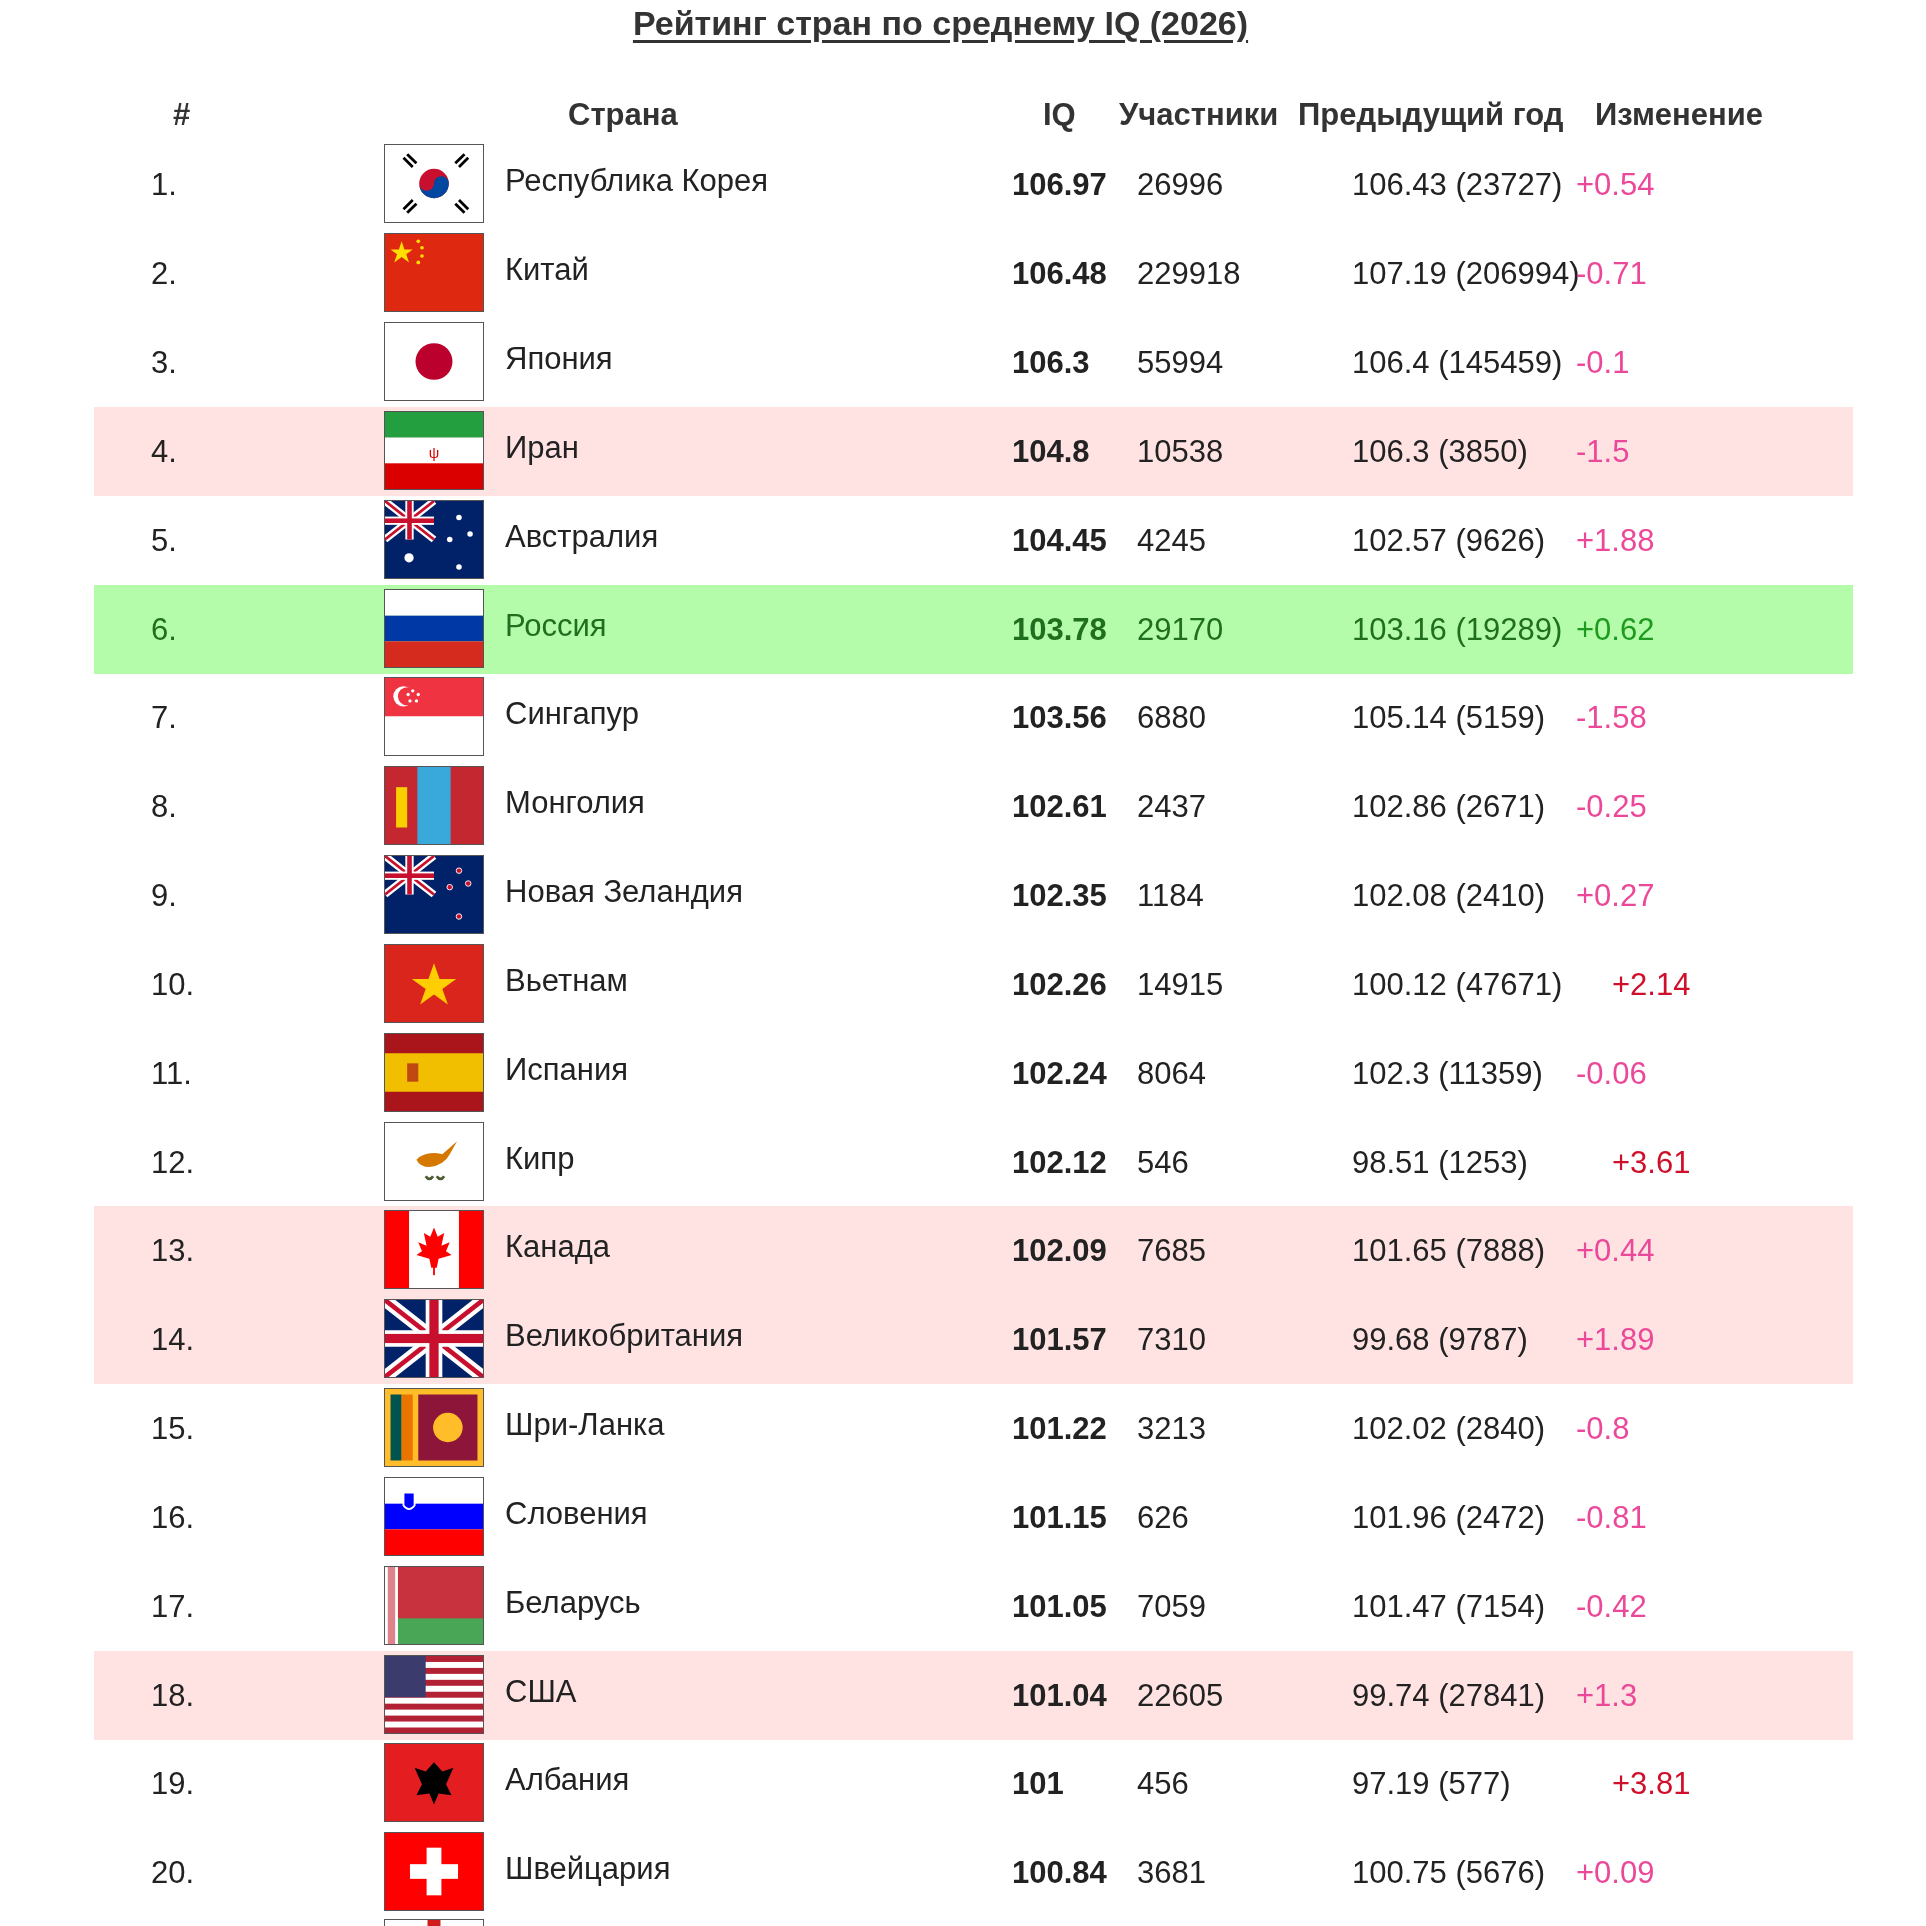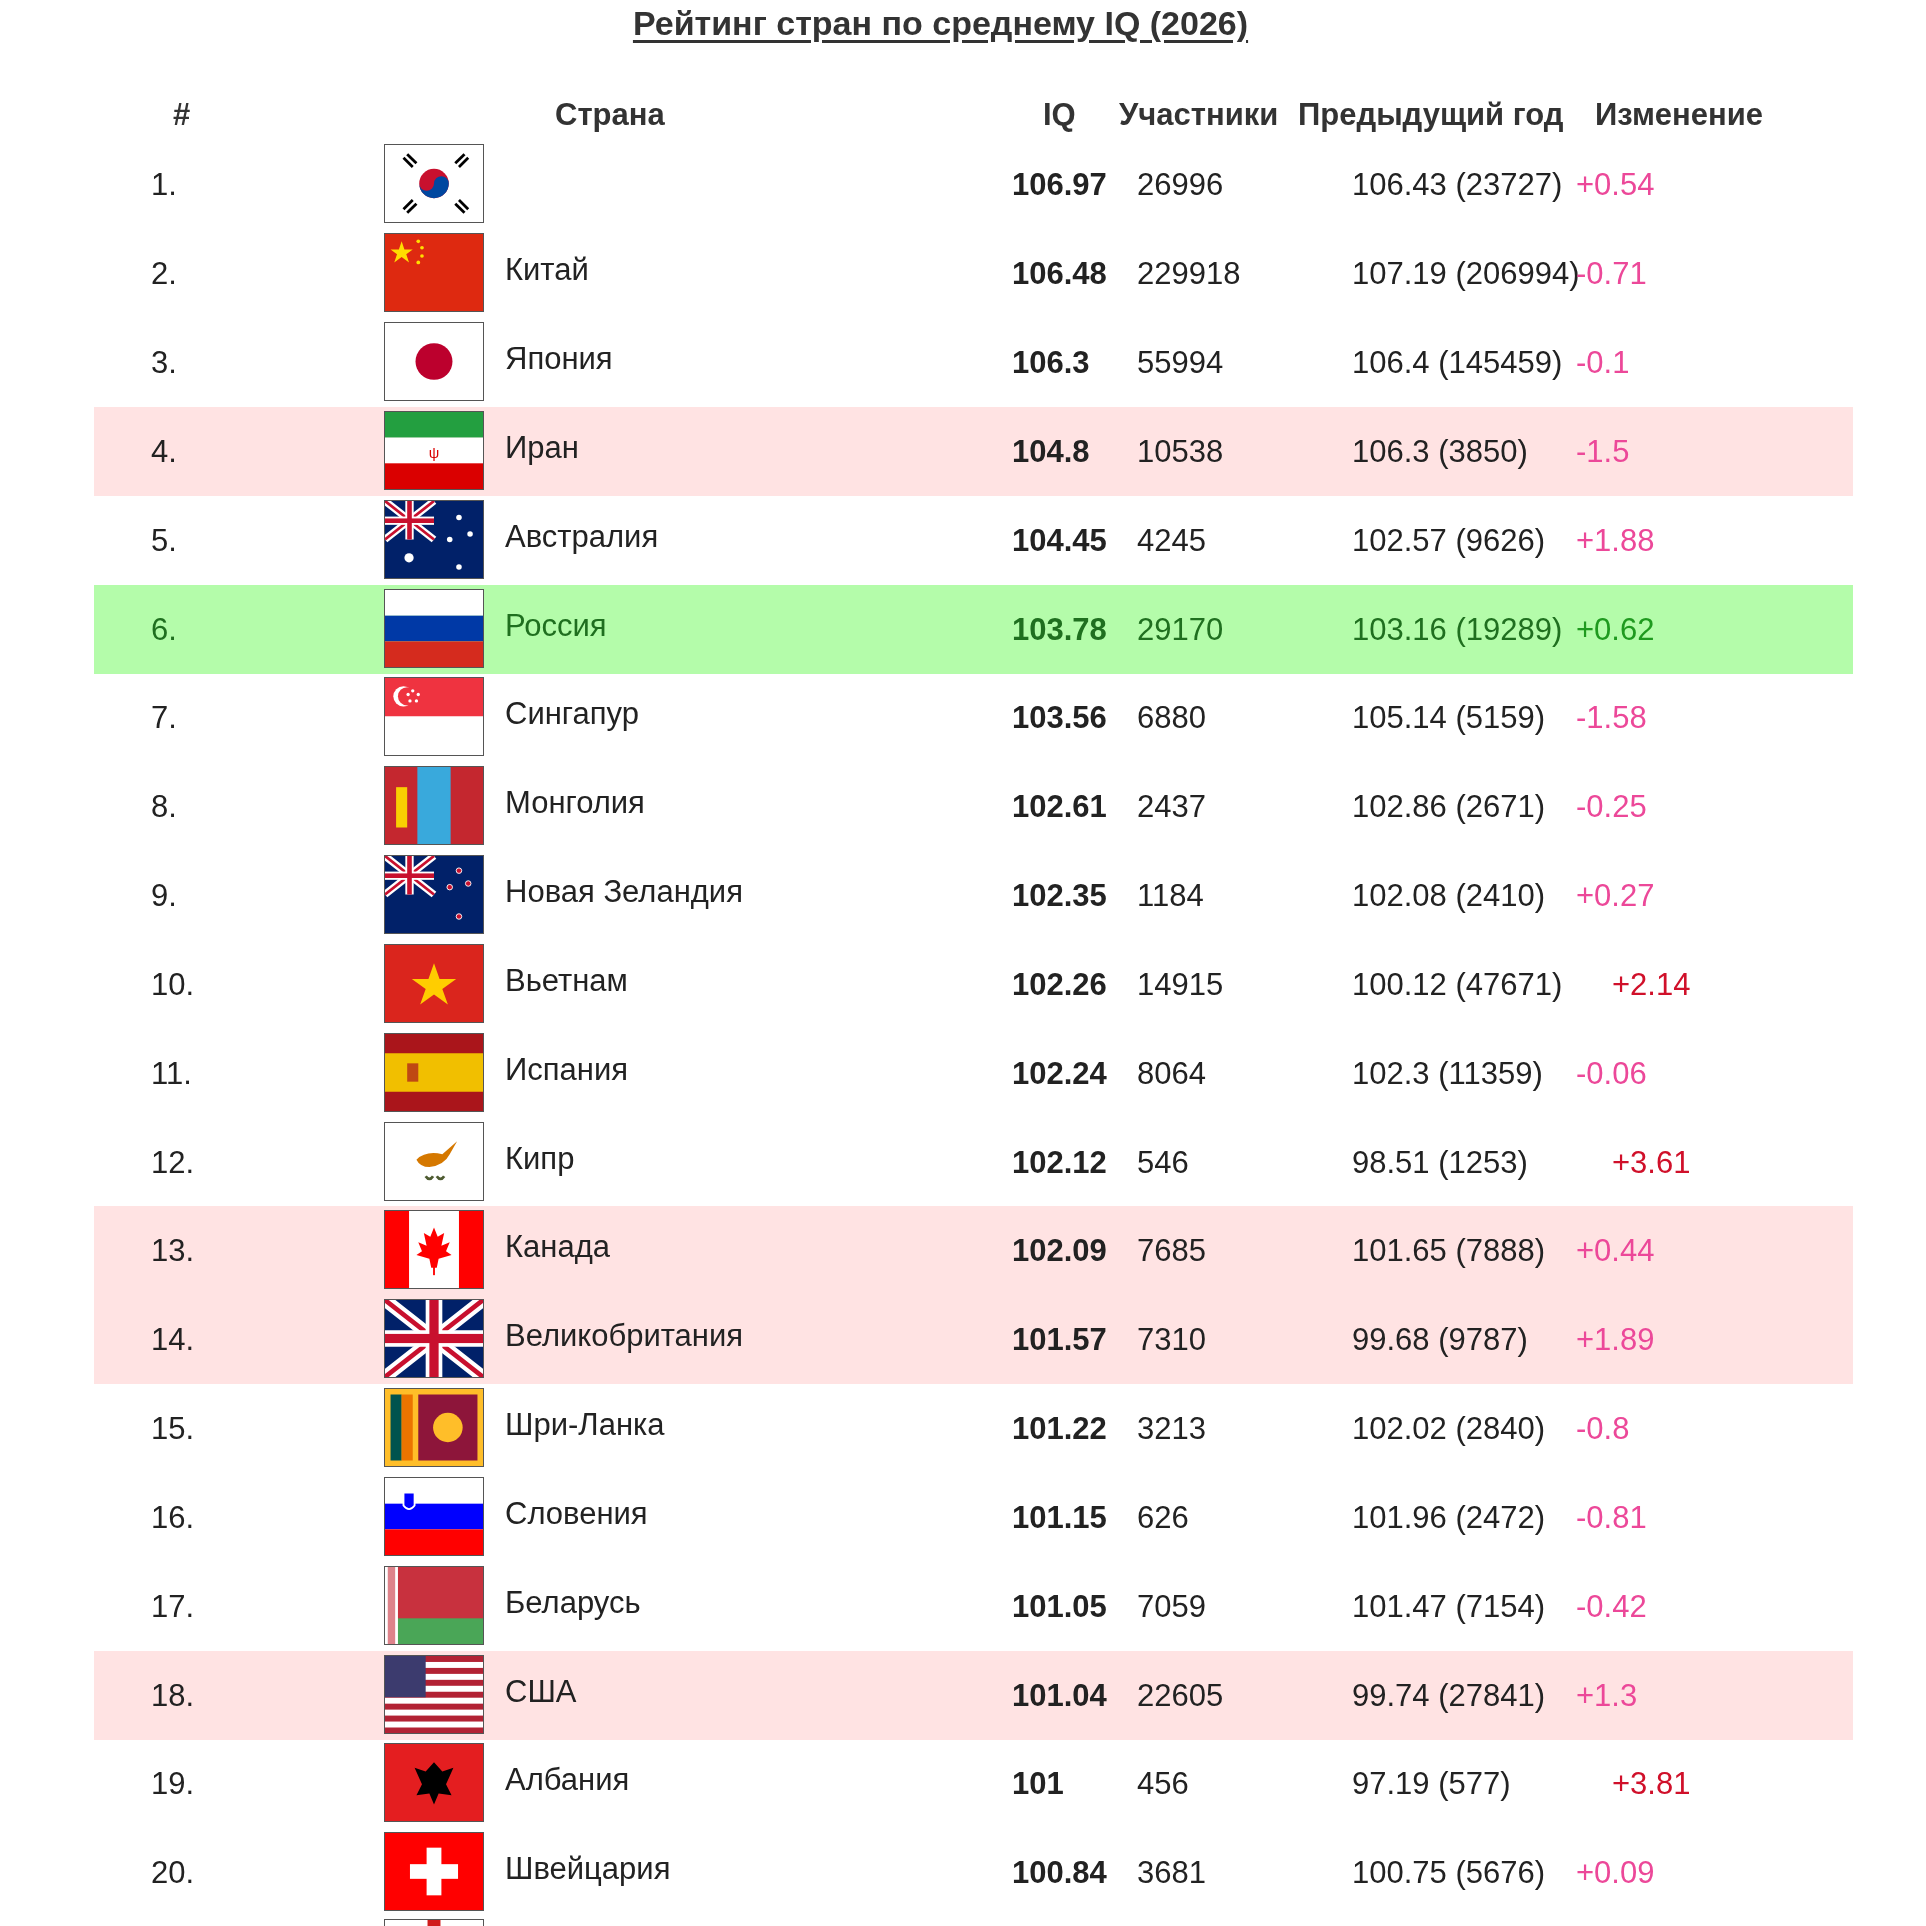--- a/index.html
+++ b/index.html
@@ -24,21 +24,21 @@
   .flag{position:absolute;left:384px;top:3.8px;width:100px;height:79px;box-sizing:border-box;border:1.9px solid #555;overflow:hidden;}
   .flag svg{width:100%;height:100%;display:block;}
 </style>
 </head>
 <body>
 
 <div class="title"><span>Рейтинг стран по среднему IQ (2026)</span></div>
 
 <div>
   <div class="hdr" style="left:173px">#</div>
-  <div class="hdr" style="left:555px">Страна</div>
+  <div class="hdr" style="left:568px">Страна</div>
   <div class="hdr" style="left:1043px">IQ</div>
   <div class="hdr" style="left:1119px">Участники</div>
   <div class="hdr" style="left:1298px">Предыдущий год</div>
   <div class="hdr" style="left:1595px">Изменение</div>
 </div>
 
 <div id="table-body">
     <div class="row" style="top: 140px;">
       <div class="cell rank">1.</div>
       <div class="flag">
@@ -51,20 +51,21 @@
             <line x1="24" y1="10" x2="34" y2="20"></line>
             <line x1="76" y1="20" x2="86" y2="10"></line>
             <line x1="80" y1="24" x2="90" y2="14"></line>
             <line x1="20" y1="70" x2="30" y2="60"></line>
             <line x1="24" y1="74" x2="34" y2="64"></line>
             <line x1="76" y1="64" x2="86" y2="74"></line>
             <line x1="80" y1="60" x2="90" y2="70"></line>
           </g>
         </svg>
       </div>
+      <div class="cell name">Республика Корея</div>
       <div class="cell iq">106.97</div>
       <div class="cell part">26996</div>
       <div class="cell prev">106.43 (23727)</div>
       <div class="cell chg pos">+0.54</div>
     </div>
     <div class="row" style="top: 229px;">
       <div class="cell rank">2.</div>
       <div class="flag">
         <svg viewBox="0 0 106 84" preserveAspectRatio="none">
           <rect width="106" height="84" fill="#de2910"></rect>

